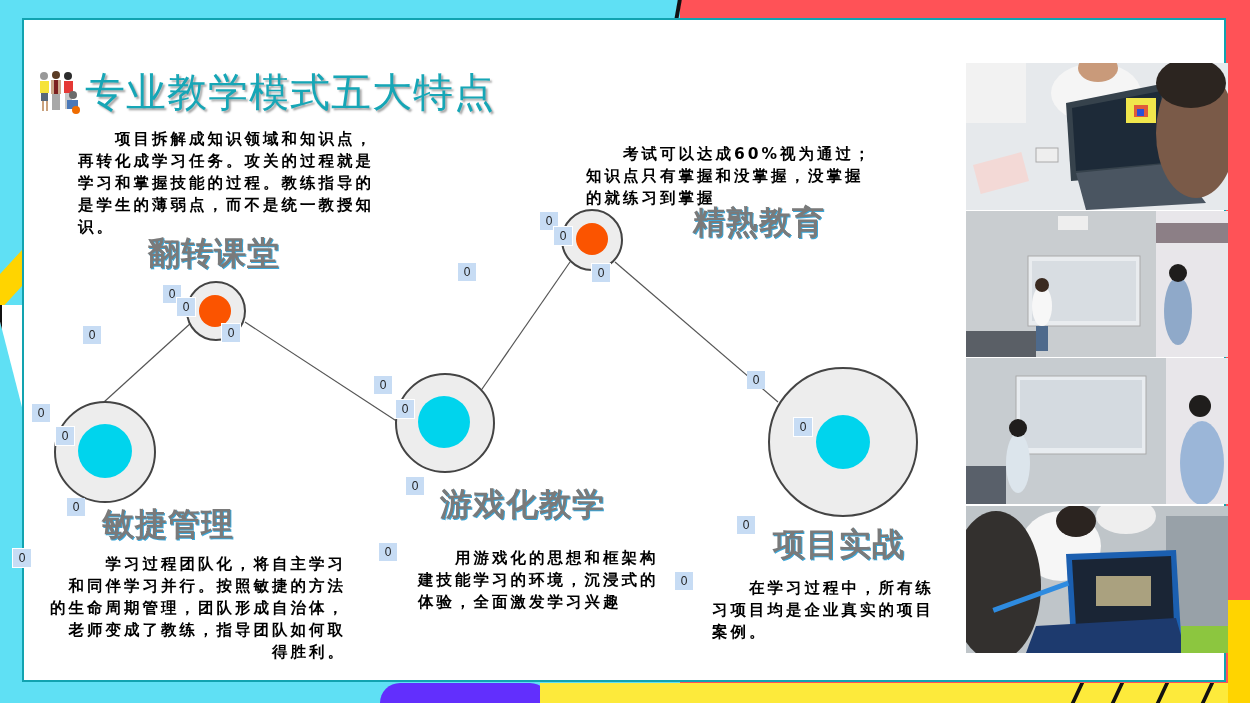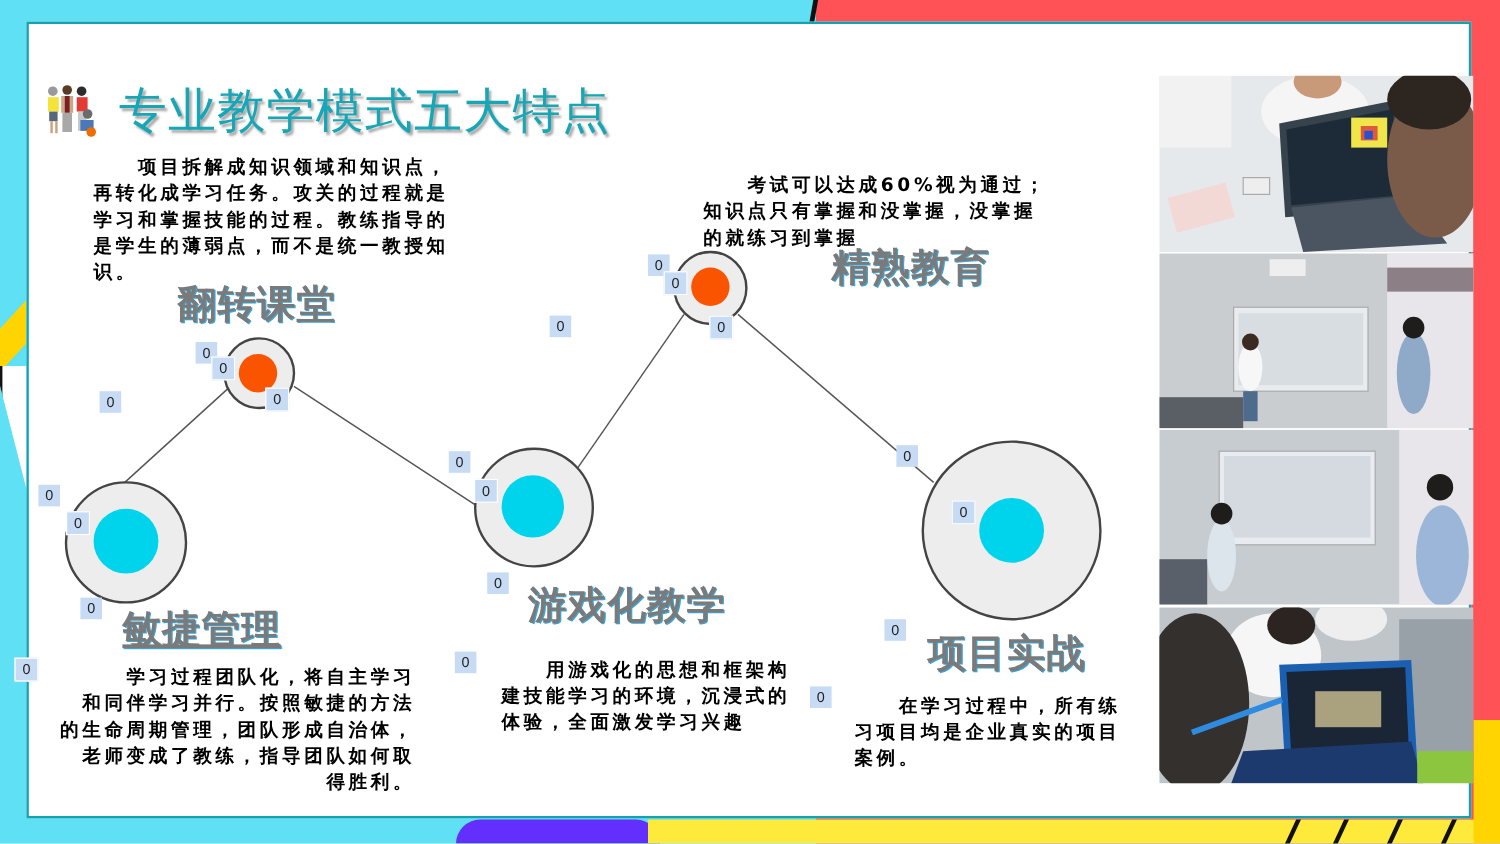--- a/index.html
+++ b/index.html
@@ -17,21 +17,21 @@
   .bg-right-yellow { position: absolute; left: 1228px; top: 600px; width: 22px; height: 103px; background: #ffd400; }
   .stripe { position: absolute; top: 683px; width: 4px; height: 22px; background: #111; transform: skewX(-25deg); }
 
   .panel {
     position: absolute; left: 22px; top: 18px; width: 1204px; height: 664px;
     background: #fff; border: 2px solid #12a3b0; box-sizing: border-box;
   }
   .title-wrap { position: absolute; left: 35px; top: 38px; display: flex; align-items: center; }
   .people-icon { width: 50px; height: 48px; position: relative; }
   .page-title {
-    margin-left: 14px; font-size: 40px; color: #16a6b6; letter-spacing: 1px;
+    font-size: 40px; color: #16a6b6; letter-spacing: 1px;
     text-shadow: 2px 2px 2px rgba(0,0,0,0.35); font-weight: normal;
   }
   .desc {
     position: absolute; font-size: 15.5px; line-height: 22px; color: #000000;
     letter-spacing: 3px; white-space: pre-line; font-weight: bold;
     font-family: "DejaVu Sans", sans-serif;
   }
   .feature {
     position: absolute; font-size: 32px; font-weight: bold; color: #7a7a7a;
     text-shadow: 1px 1px 0 #3aa6d8; letter-spacing: 1px;
@@ -121,21 +121,21 @@
 学习和掌握技能的过程。教练指导的
 是学生的薄弱点，而不是统一教授知
 识。</div>
 <div class="feature" style="left:148px; top:232px;">翻转课堂</div>
 
 <div class="desc" style="left:586px; top:125px;margin-top:18px;">　　考试可以达成60%视为通过；
 知识点只有掌握和没掌握，没掌握
 的就练习到掌握</div>
 <div class="feature" style="left:693px; top:201px;">精熟教育</div>
 
-<div class="feature" style="left:102px; top:503px;text-decoration:underline;">敏捷管理</div>
+<div class="feature" style="left:102px; top:503px;">敏捷管理</div>
 <div class="desc" style="left:50px; top:553px;text-align:right;">　　学习过程团队化，将自主学习
 和同伴学习并行。按照敏捷的方法
 的生命周期管理，团队形成自治体，
 老师变成了教练，指导团队如何取
 得胜利。</div>
 
 <div class="feature" style="left:440px; top:483px;">游戏化教学</div>
 <div class="desc" style="left:418px; top:547px;">　　用游戏化的思想和框架构
 建技能学习的环境，沉浸式的
 体验，全面激发学习兴趣</div>

